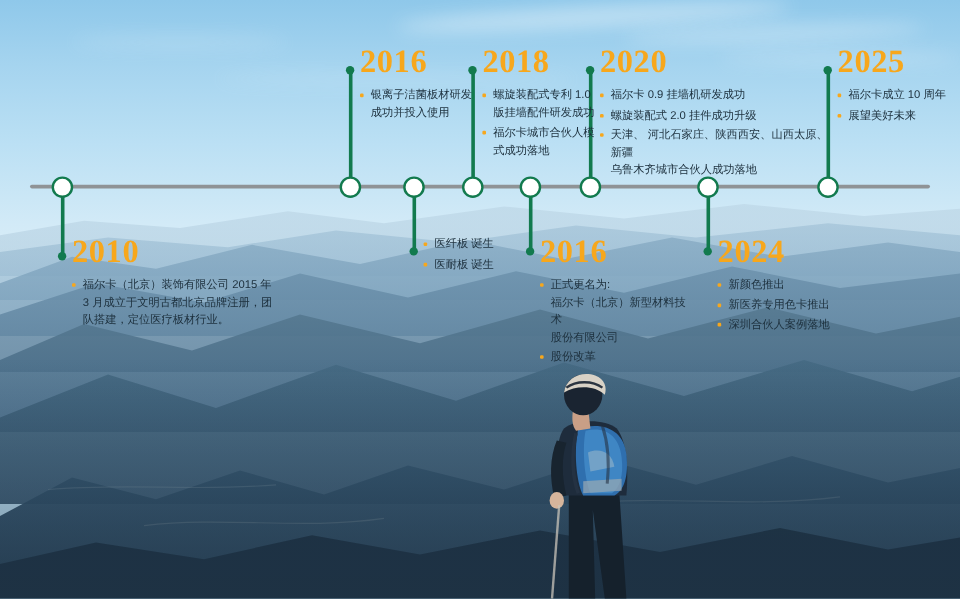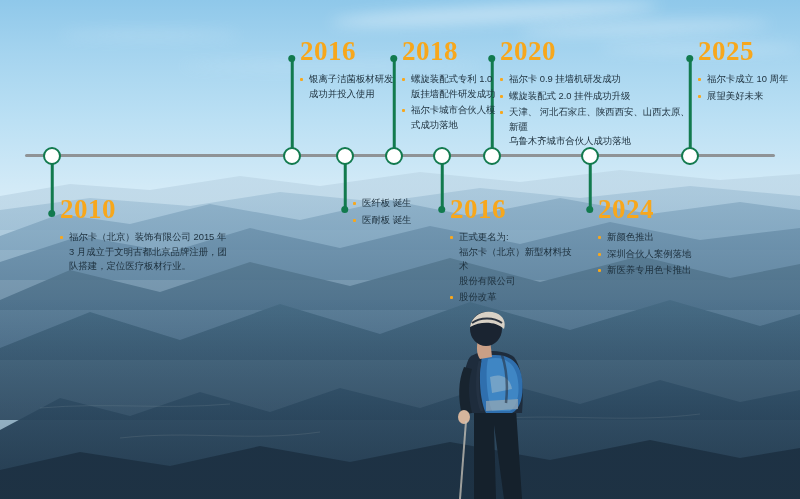--- a/index.html
+++ b/index.html
@@ -233,22 +233,22 @@
       <li>螺旋装配式 2.0 挂件成功升级</li>
       <li>天津、 河北石家庄、陕西西安、山西太原、新疆
 乌鲁木齐城市合伙人成功落地</li>
     </ul>
   </div>
 
   <div class="entry" style="left:598px;top:196px;width:130px">
     <div class="year">2024</div>
     <ul class="bullets">
       <li>新颜色推出</li>
+      <li>新医养专用色卡推出</li>
       <li>深圳合伙人案例落地</li>
-      <li>新医养专用色卡推出</li>
     </ul>
   </div>
 
   <div class="entry" style="left:698px;top:38px;width:100px">
     <div class="year">2025</div>
     <ul class="bullets">
       <li>福尔卡成立 10 周年</li>
       <li>展望美好未来</li>
     </ul>
   </div>

